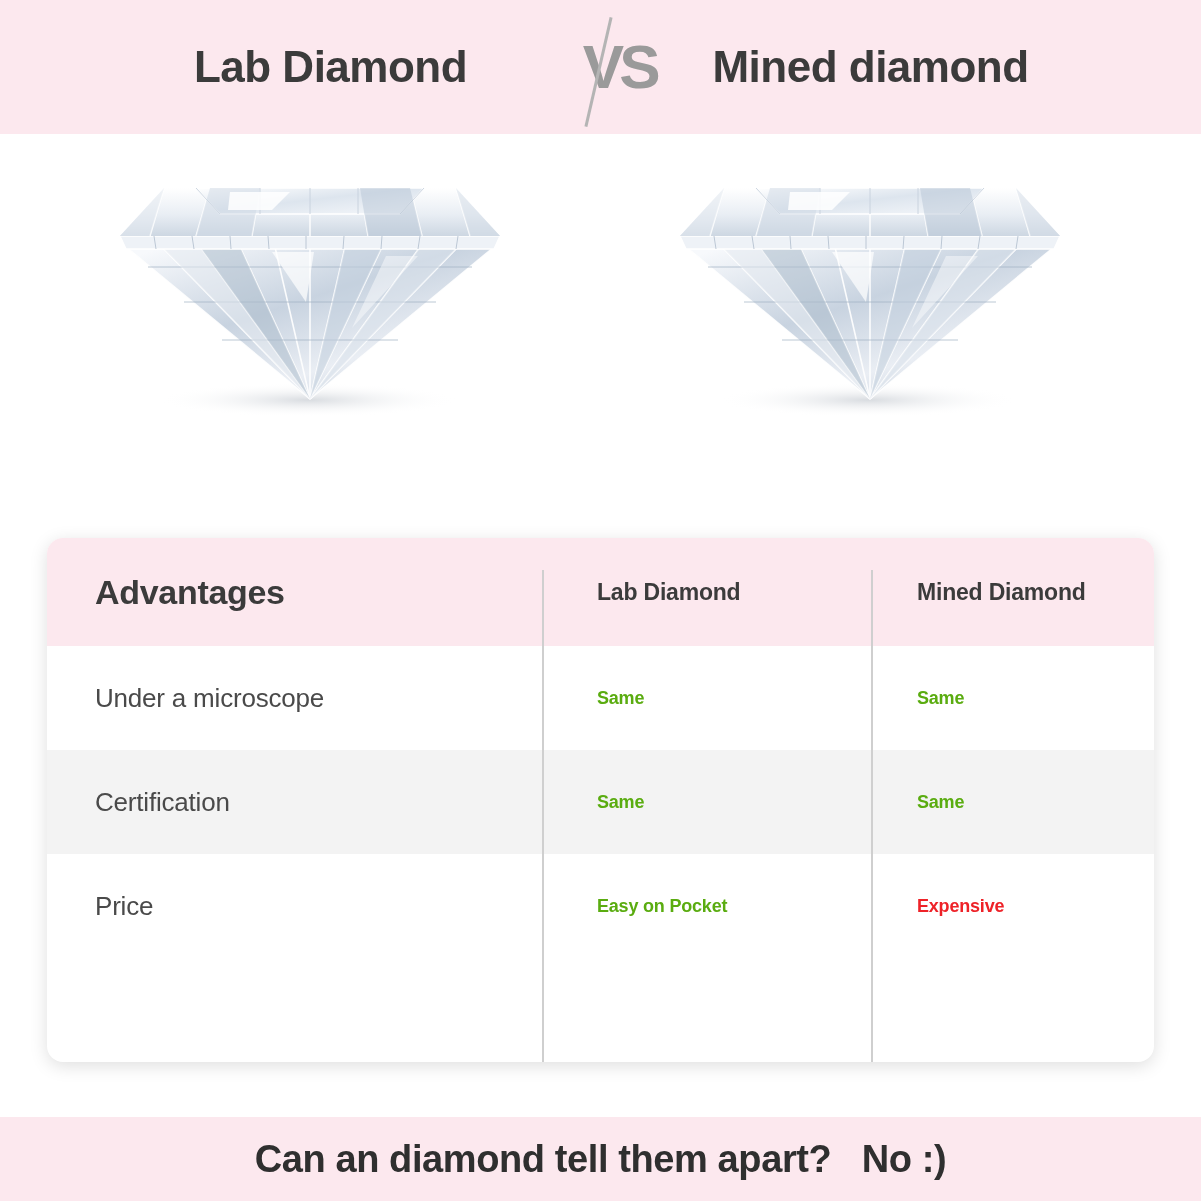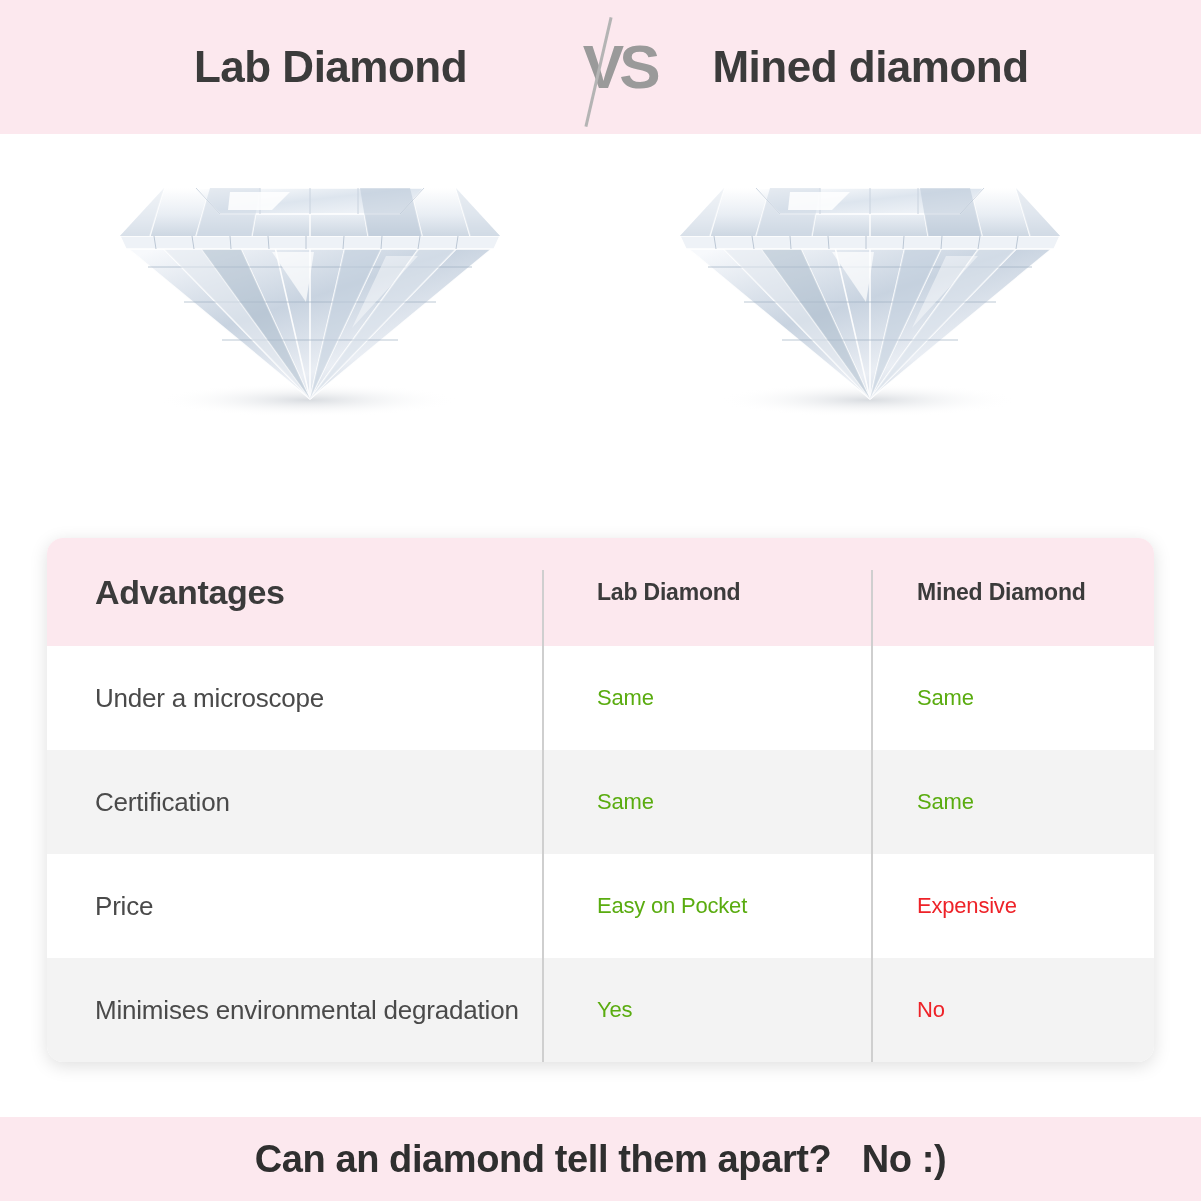--- a/index.html
+++ b/index.html
@@ -134,22 +134,22 @@
   }
 
   .feature-text {
     font-size: 26px;
     font-weight: 400;
     color: #4a4a4a;
     line-height: 1.32;
     letter-spacing: -0.2px;
   }
   .value-text {
-    font-size: 22px;
-    font-weight: 400;
+    font-size: 18px;
+    font-weight: 700;
     letter-spacing: -0.2px;
     white-space: nowrap;
   }
   .v-good { color: #5aac10; }
   .v-bad  { color: #ee2228; }
 
   
   .col-divider {
     position: absolute;
     top: 32px;
@@ -454,30 +454,19 @@
         <span class="feature-text">Price</span>
       </div>
       <div class="c-lab">
         <span class="value-text v-good">Easy on Pocket</span>
       </div>
       <div class="c-mined">
         <span class="value-text v-bad">Expensive</span>
       </div>
     </div>
 
-    <div class="t-row t-body-row even last">
-      <div class="c-feature">
-        <span class="feature-text">Minimises environmental degradation</span>
-      </div>
-      <div class="c-lab">
-        <span class="value-text v-good">Yes</span>
-      </div>
-      <div class="c-mined">
-        <span class="value-text v-bad">No</span>
-      </div>
-    </div>
   </div>
 
   <div class="footer-band">
     <span class="footer-text">Can an diamond tell them apart?   No :)</span>
   </div>
 
 </div>
 
 </body></html>

